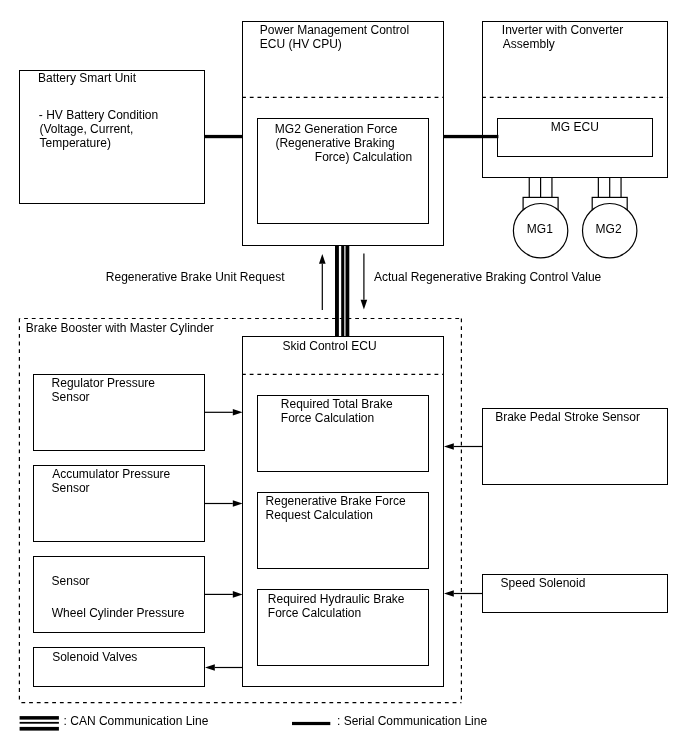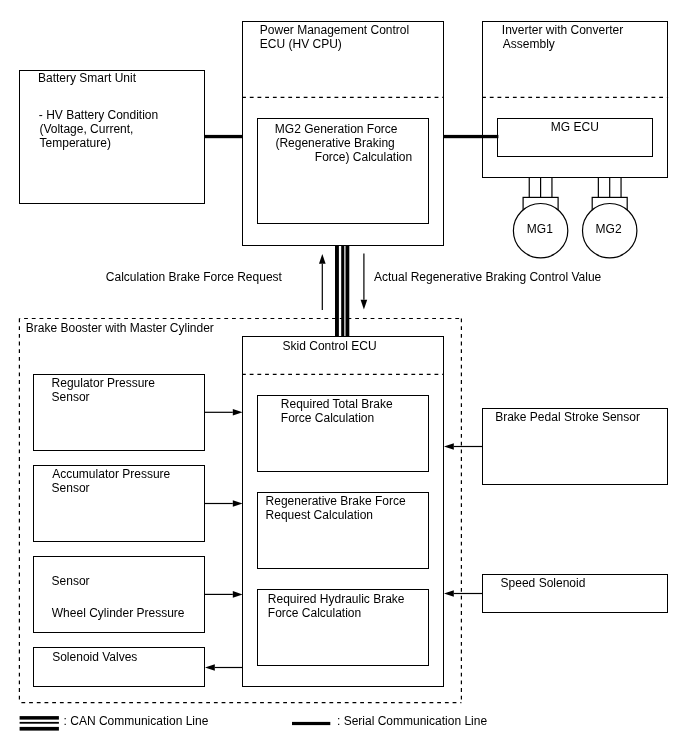--- a/index.html
+++ b/index.html
@@ -114,21 +114,21 @@
   <div class="tx" style="left:259.80px;top:23px;">Power Management Control</div>
   <div class="tx" style="left:259.80px;top:37px;">ECU (HV CPU)</div>
   <div class="tx" style="left:274.80px;top:122px;">MG2 Generation Force</div>
   <div class="tx" style="left:275.40px;top:136px;">(Regenerative Braking</div>
   <div class="tx" style="left:274.80px;top:150px;padding-left:40px;">Force) Calculation</div>
   <div class="tx" style="left:501.80px;top:23px;">Inverter with Converter</div>
   <div class="tx" style="left:502.80px;top:37px;">Assembly</div>
   <div class="tx" style="left:550.80px;top:120px;">MG ECU</div>
   <div class="tx" style="left:526.80px;top:222px;">MG1</div>
   <div class="tx" style="left:595.60px;top:222px;">MG2</div>
-  <div class="tx" style="left:105.80px;top:270px;">Calculation Brake Force Request</div>
+  <div class="tx" style="left:105.80px;top:270px;">Regenerative Brake Unit Request</div>
   <div class="tx" style="left:374.00px;top:270px;">Actual Regenerative Braking Control Value</div>
   <div class="tx" style="left:25.80px;top:321px;">Brake Booster with Master Cylinder</div>
   <div class="tx" style="left:282.60px;top:339px;">Skid Control ECU</div>
   <div class="tx" style="left:280.80px;top:397px;">Required Total Brake</div>
   <div class="tx" style="left:280.80px;top:411px;">Force Calculation</div>
   <div class="tx" style="left:265.60px;top:494px;">Regenerative Brake Force</div>
   <div class="tx" style="left:265.60px;top:508px;">Request Calculation</div>
   <div class="tx" style="left:267.80px;top:592px;">Required Hydraulic Brake</div>
   <div class="tx" style="left:267.80px;top:606px;">Force Calculation</div>
   <div class="tx" style="left:51.60px;top:376px;">Regulator Pressure</div>

